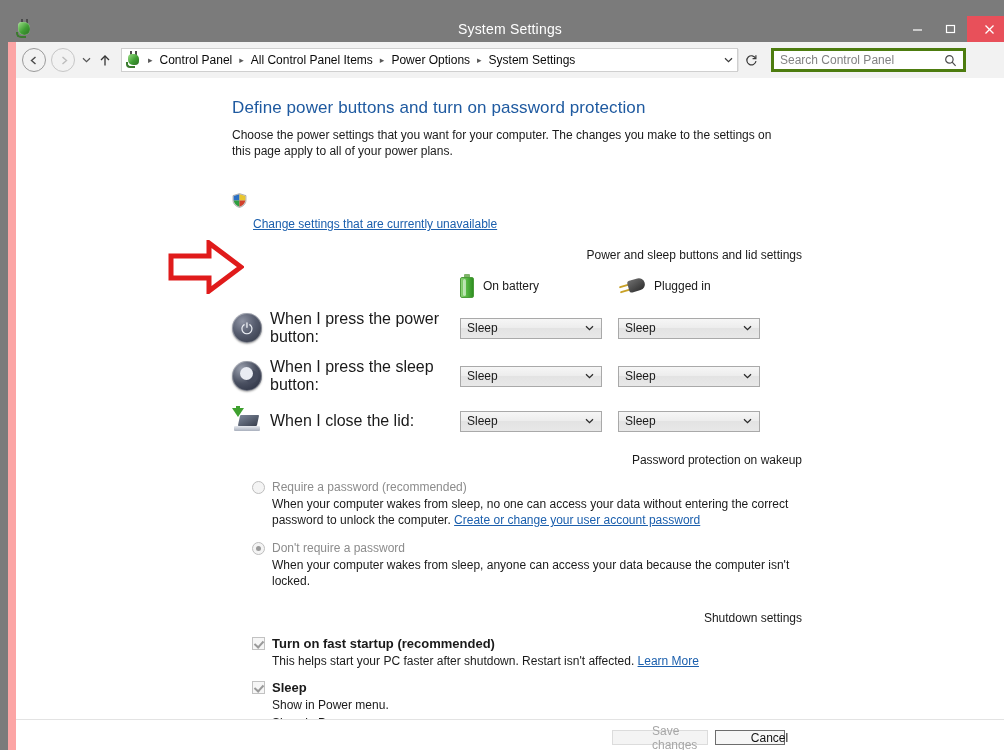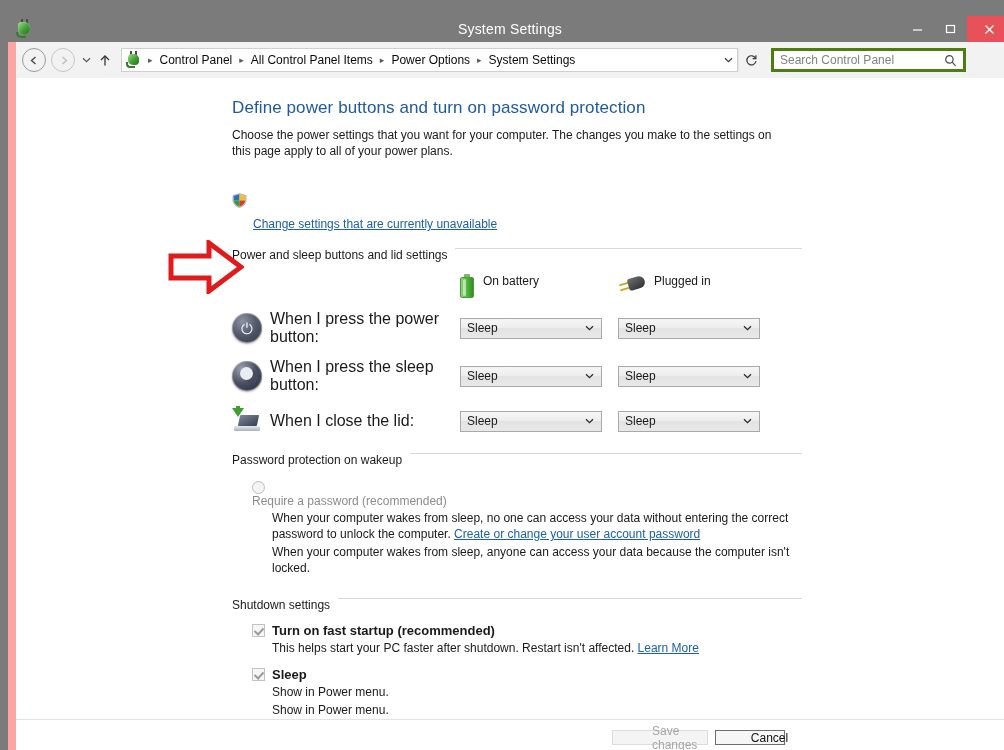--- a/index.html
+++ b/index.html
@@ -247,41 +247,42 @@
     color: #1b5fad;
     text-decoration: underline;
     margin-top: 47px;
   }
 
   .section {
     margin-top: 17px;
   }
   .section-head {
     display: flex;
-    align-items: flex-start;
+    align-items: flex-end;
     font-size: 12px;
     color: #1a1a1a;
     white-space: nowrap;
+    flex-direction: column;
   }
   .section-head .rule {
     flex: 1;
     height: 1px;
     background: #d8d8d8;
     margin-left: 8px;
   }
 
   
   .modes {
     display: flex;
     margin-top: 12px;
     padding-left: 228px;
   }
   .mode {
     display: flex;
-    align-items: flex-start;
+    align-items: center;
     font-size: 12px;
     color: #1a1a1a;
   }
   .mode.battery { width: 158px; }
   .battery-icon {
     width: 14px; height: 24px;
     position: relative;
     margin-right: 9px;
   }
   .battery-icon .cap {
@@ -410,21 +411,20 @@
     color: #2b2b2b;
     display: flex;
   }
 
   
   .radio-row {
     display: flex;
     align-items: flex-start;
     margin-top: 13px;
     padding-left: 20px;
-    flex-direction: column;
   }
   .radio {
     width: 13px; height: 13px;
     border-radius: 50%;
     border: 1px solid #bdbdbd;
     background: #f4f4f4;
     margin-right: 7px;
     margin-top: 1px;
     flex: 0 0 auto;
     position: relative;
@@ -752,20 +752,24 @@
         </div>
 
         <div class="radio-row">
           <span class="radio"></span>
           <span class="radio-label">Require a password (recommended)</span>
         </div>
         <div class="radio-desc">
           <span>When your computer wakes from sleep, no one can access your data without entering the correct password to unlock the computer. </span><a href="#">Create or change your user account password</a>
         </div>
 
+        <div class="radio-row">
+          <span class="radio checked"></span>
+          <span class="radio-label">Don't require a password</span>
+        </div>
         <div class="radio-desc">When your computer wakes from sleep, anyone can access your data because the computer isn't locked.</div>
       </div>
 
       <div class="section" style="margin-top:22px;">
         <div class="section-head">
           <span>Shutdown settings</span>
           <span class="rule"></span>
         </div>
 
         <div class="check-row">

